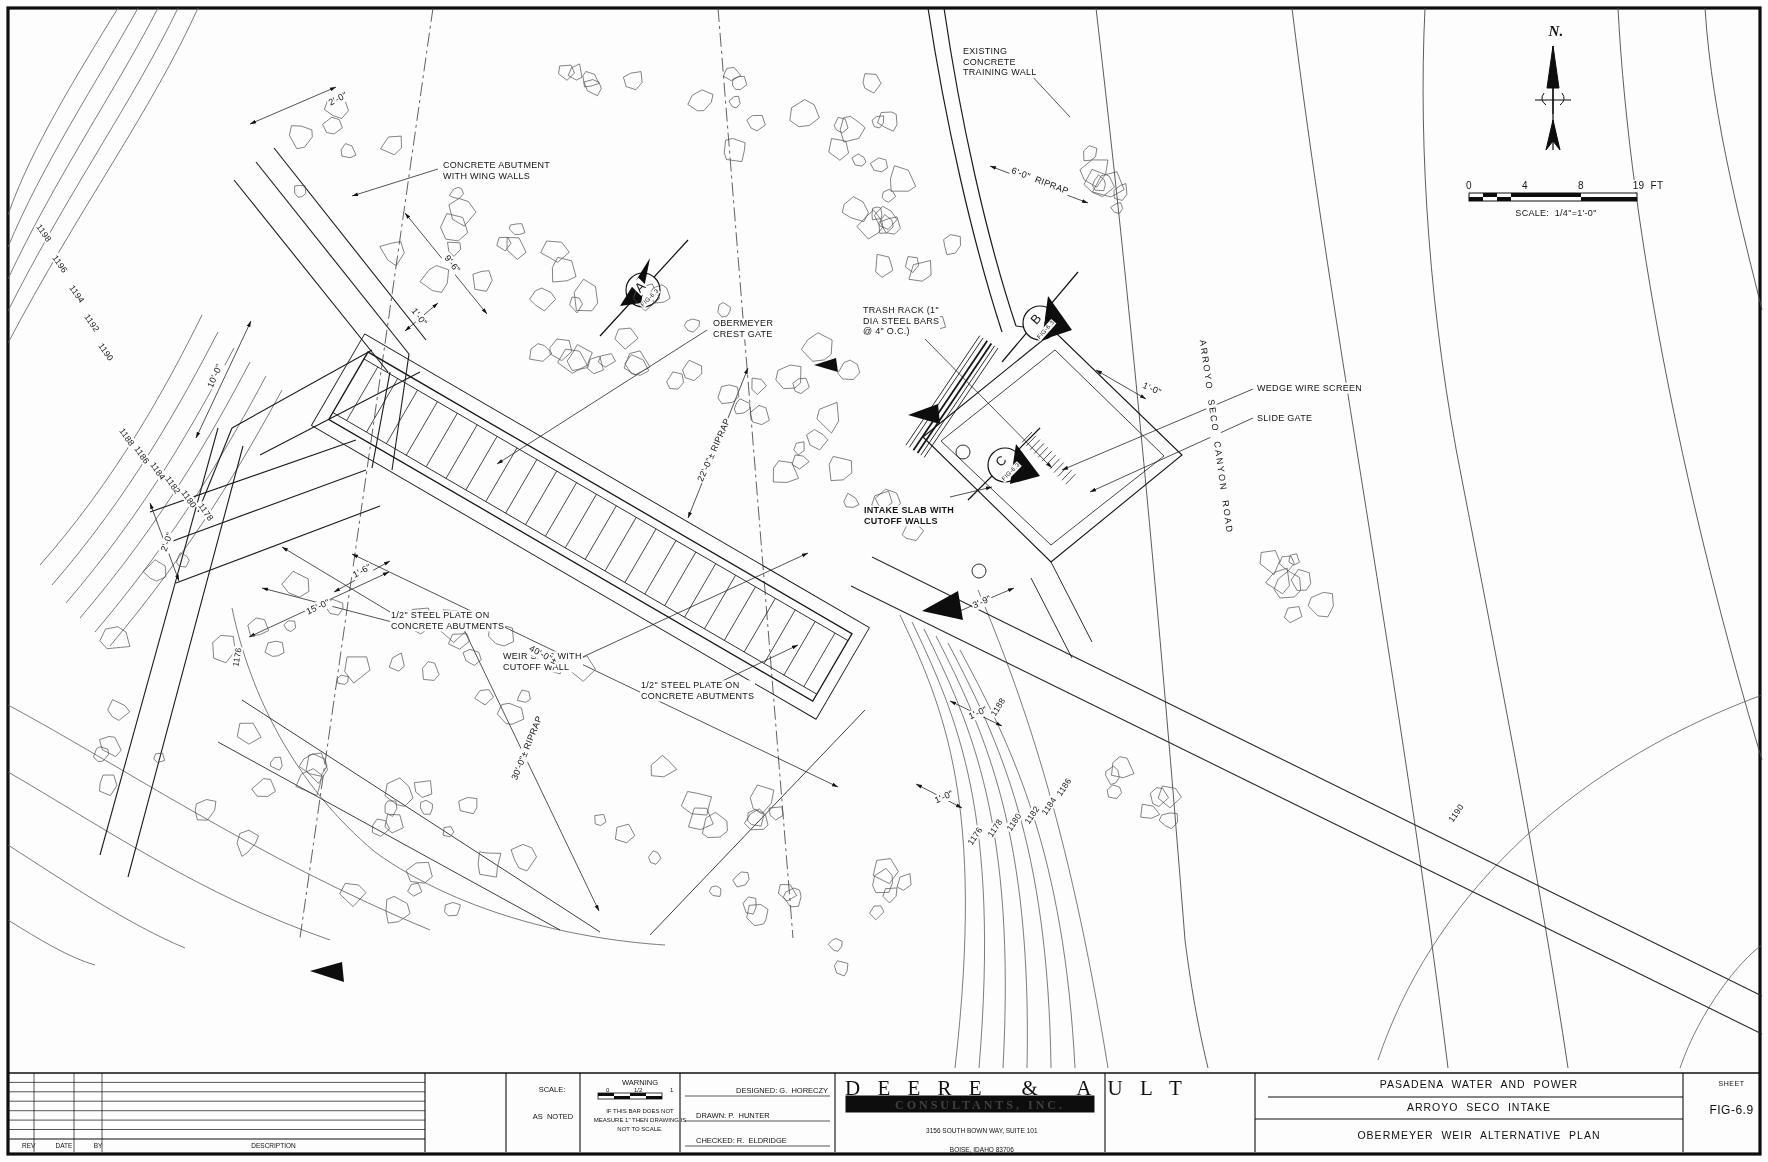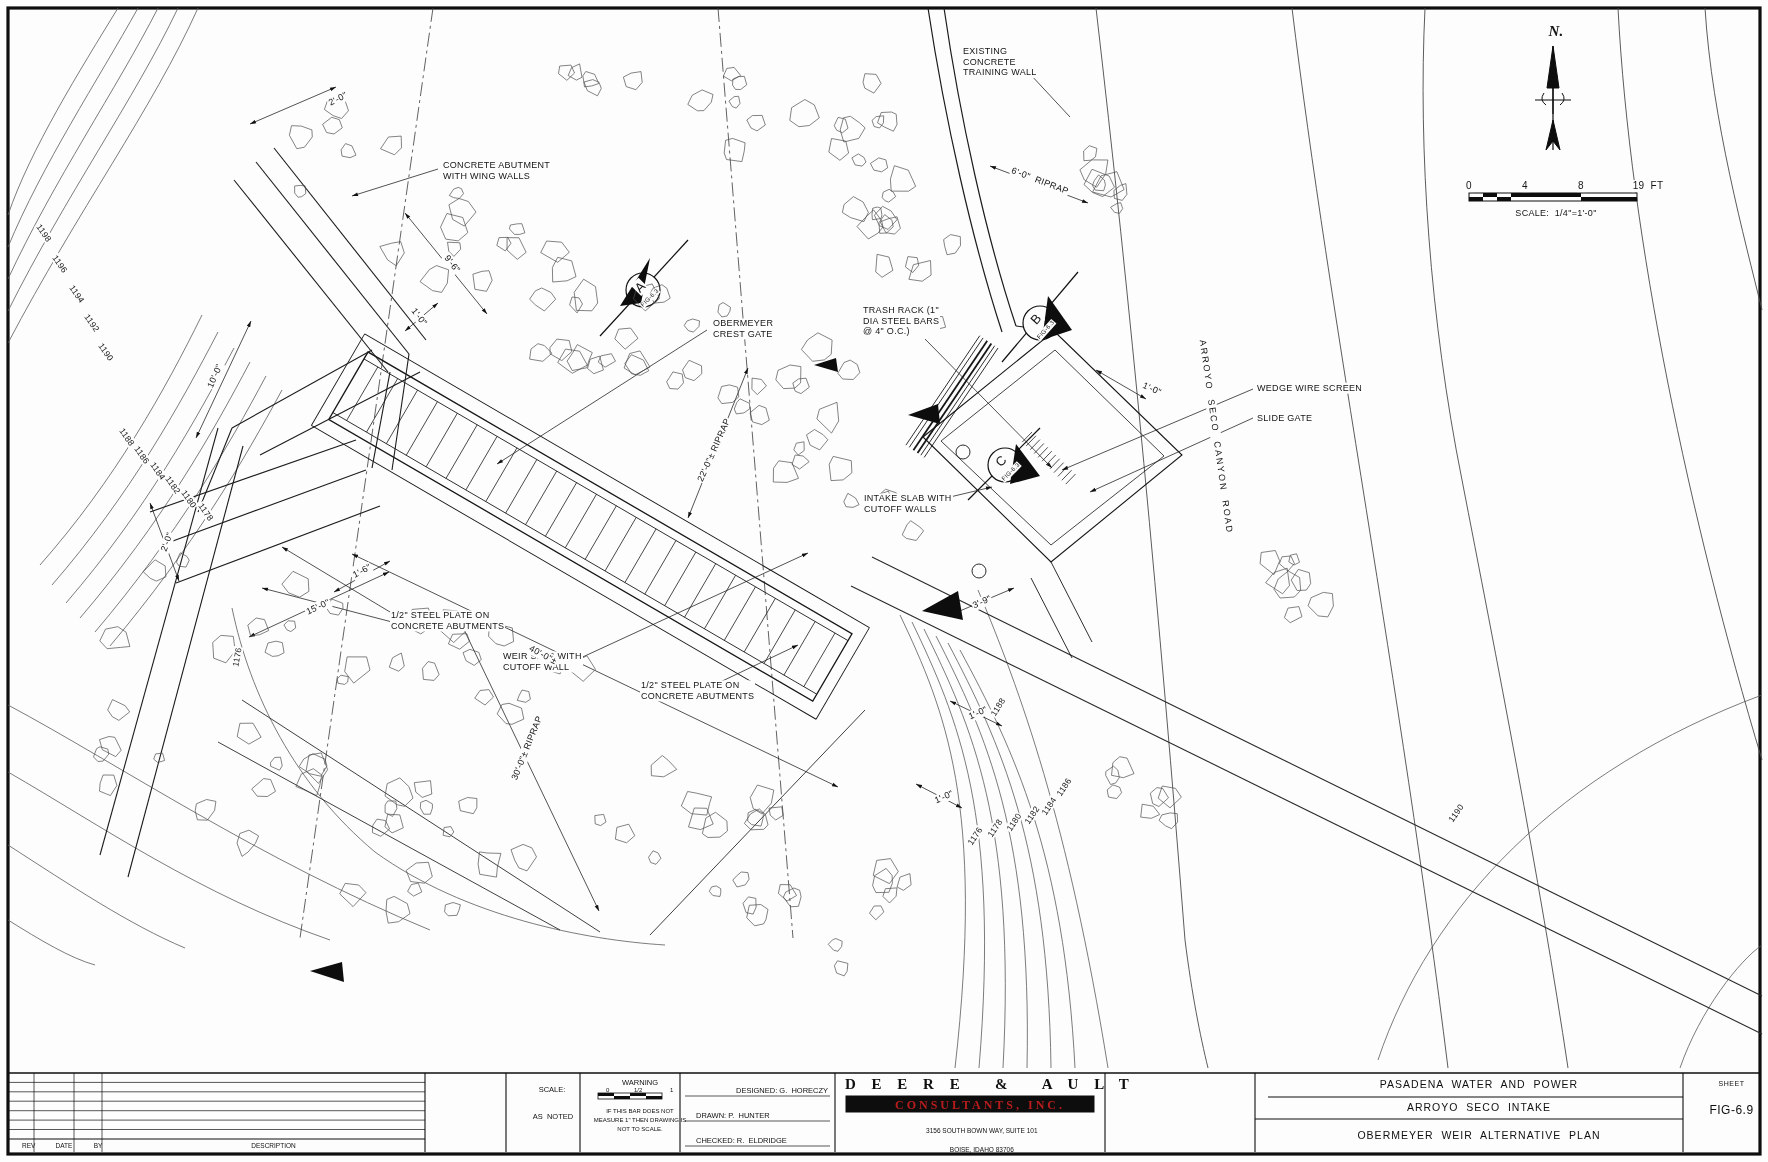--- a/index.html
+++ b/index.html
@@ -6,22 +6,22 @@
   #sheet{position:relative;width:1768px;height:1162px;background:#fdfdfd;overflow:hidden;
          font-family:"Liberation Sans",sans-serif;}
   #drawing{position:absolute;left:0;top:0;}
   .anno{position:absolute;color:#141414;font-size:9px;line-height:1.18;white-space:pre;
         letter-spacing:.3px;background:#fdfdfd;padding:0 1px;
         transform:translate(-50%,-50%);transform-origin:center center;}
   .anno.la{transform:translate(0,-50%);transform-origin:0 50%;}
   .anno.ser{font-family:"Liberation Serif",serif;font-style:italic;font-weight:bold;}
   .tb{position:absolute;color:#101010;white-space:pre;padding-left:10px;}
   .ctr{text-align:center;}
-  .firm-name{font-family:"Liberation Serif",serif;font-weight:bold;letter-spacing:6px;font-size:15px;}
-  .firm-sub{font-family:"Liberation Serif",serif;font-weight:bold;letter-spacing:3px;font-size:12px;color:#b91c1c;}
+  .firm-name{font-family:"Liberation Serif",serif;font-weight:normal;letter-spacing:6px;font-size:21px;}
+  .firm-sub{font-family:"Liberation Serif",serif;font-weight:bold;letter-spacing:3px;font-size:12px;color:#404040;}
   .addr{font-size:6.5px;line-height:1.45;}
   .ttl{font-size:10.5px;letter-spacing:1px;}
   .crd{font-size:7.5px;}
   .sm{font-size:6px;line-height:1.5;}
 </style>
 </head>
 <body>
 
 <div id="sheet">
 
@@ -491,21 +491,21 @@
 <div id="anno">
       <div class="anno la" style="left: 962px; top: 62px; transform: translate(0px, -50%);">EXISTING
 CONCRETE
 TRAINING WALL</div>
       <div class="anno" style="left: 1040px; top: 181px; transform: translate(-50%, -50%) rotate(21deg);">6'-0"  RIPRAP</div>
       <div class="anno la" style="left: 862px; top: 321px; transform: translate(0px, -50%);">TRASH RACK (1"
 DIA STEEL BARS
 @ 4" O.C.)</div>
       <div class="anno la" style="left: 1256px; top: 388px; transform: translate(0px, -50%);">WEDGE WIRE SCREEN</div>
       <div class="anno la" style="left: 1256px; top: 418px; transform: translate(0px, -50%);">SLIDE GATE</div>
-      <div class="anno la" style="left: 863px; top: 504px; transform: translate(0px, -50%);">INTAKE SLAB WITH
+      <div class="anno la" style="left: 863px; top: 516px; transform: translate(0px, -50%); font-weight: bold;">INTAKE SLAB WITH
 CUTOFF WALLS</div>
       <div class="anno" style="left: 1152px; top: 389px; transform: translate(-50%, -50%) rotate(24deg);">1'-0"</div>
       <div class="anno la" style="left: 442px; top: 171px; transform: translate(0px, -50%);">CONCRETE ABUTMENT
 WITH WING WALLS</div>
       <div class="anno" style="left: 338px; top: 99px; transform: translate(-50%, -50%) rotate(-27deg);">2'-0"</div>
       <div class="anno" style="left: 452px; top: 264px; transform: translate(-50%, -50%) rotate(52deg);">9'-6"</div>
       <div class="anno" style="left: 419px; top: 317px; transform: translate(-50%, -50%) rotate(52deg);">1'-0"</div>
       <div class="anno la" style="left: 712px; top: 329px; transform: translate(0px, -50%);">OBERMEYER
 CREST GATE</div>
       <div class="anno" style="left: 215px; top: 376px; transform: translate(-50%, -50%) rotate(-66deg);">10'-0"</div>

